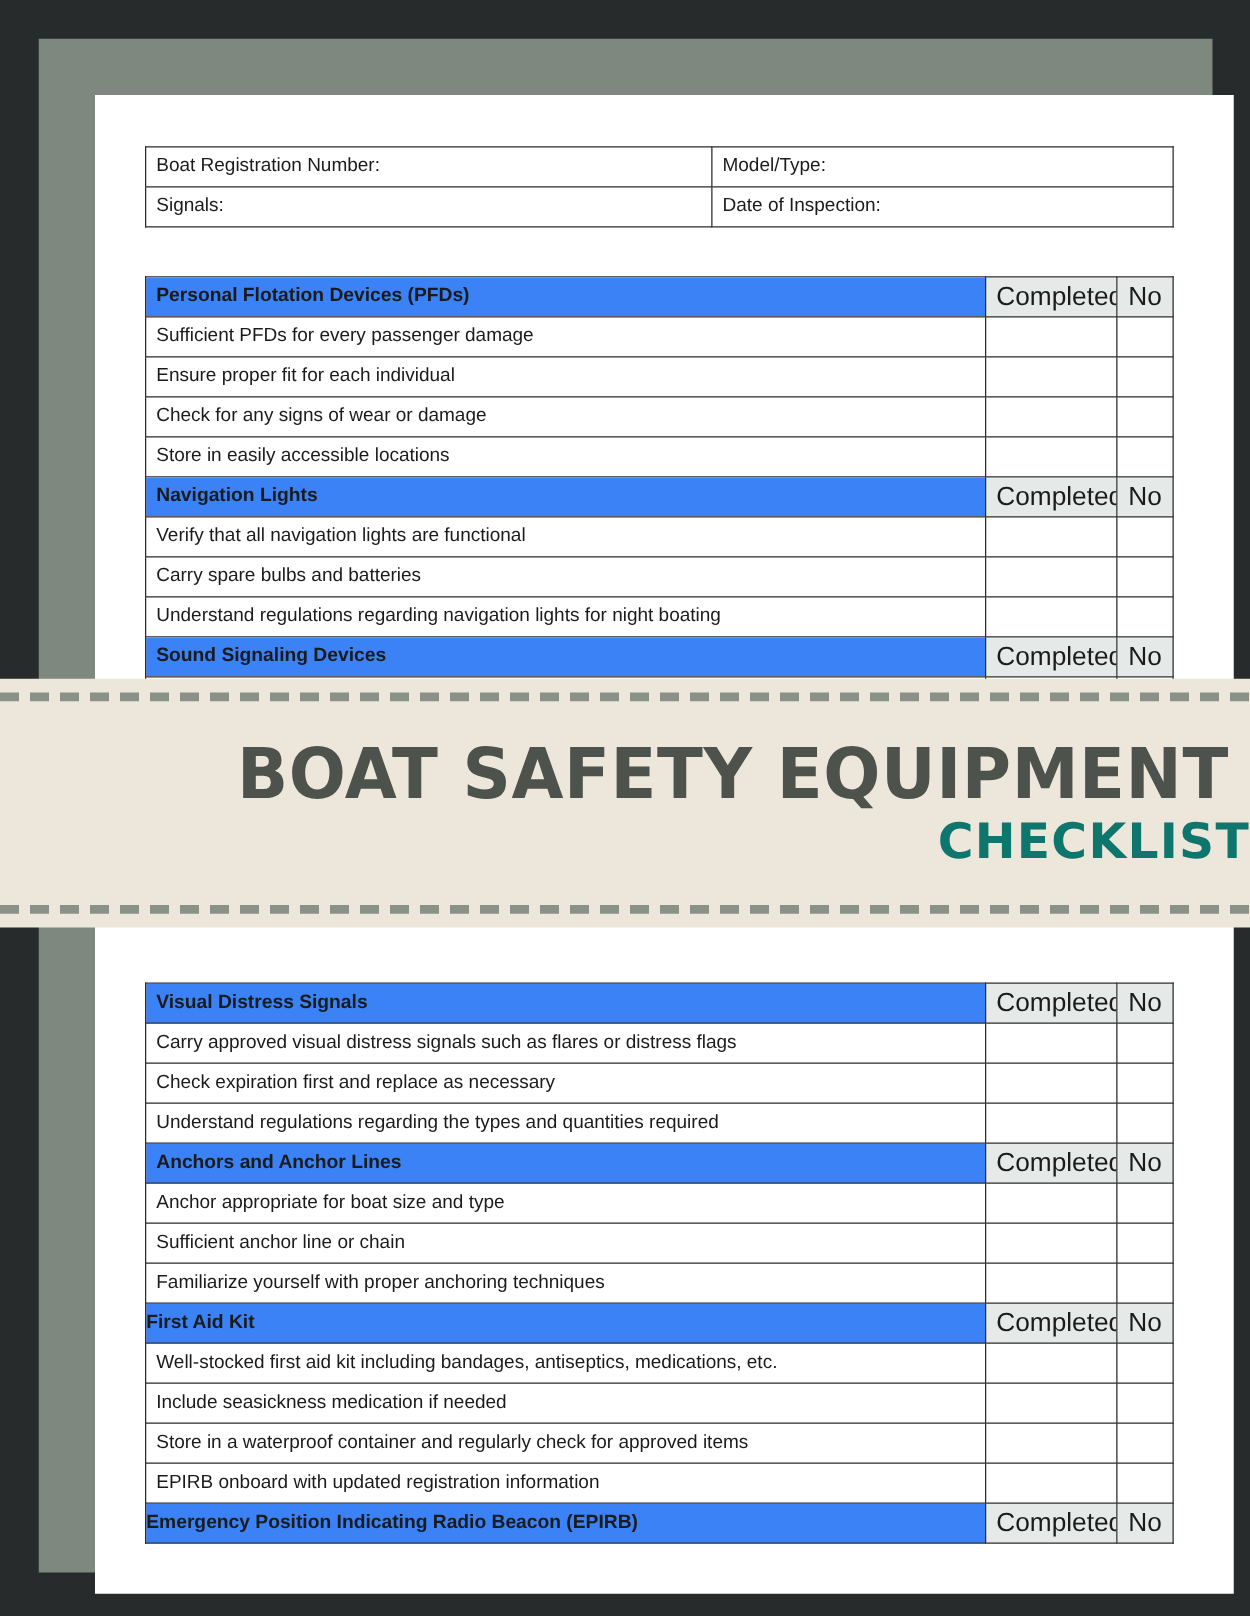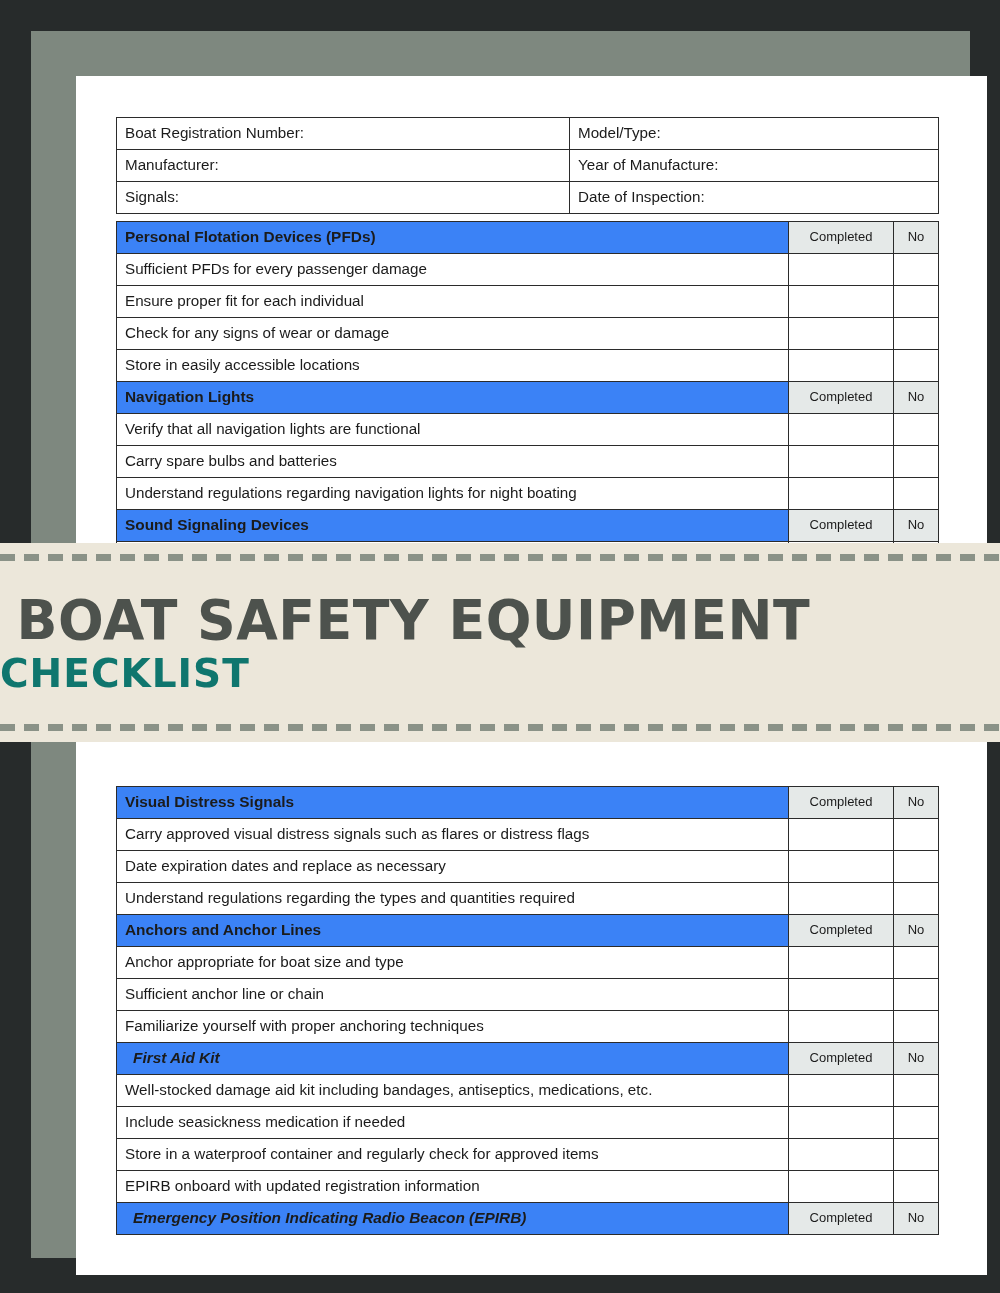--- a/index.html
+++ b/index.html
@@ -68,24 +68,24 @@
   
   .col-task  { width: 672px; }
   .col-done  { width: 105px; }
   .col-no    { width: 45px; }
 
   td.section-head {
     background: #3b82f6;
     font-weight: bold;
     font-size: 15.4px;
   }
-  td.section-head.indent { padding-left: 16px; font-style: italic; }
+  td.section-head.indent { padding-left: 0; }
   td.cell-done, td.cell-no {
     text-align: center;
-    font-size: 13px;
+    font-size: 21px;
     background: #e5e9e8;
   }
   td.blank { background: #ffffff; }
 
   #top-table { top: 145px; }
   #bottom-table { top: 710px; }
 
   
   .banner {
     position: absolute;
@@ -111,21 +111,21 @@
   .dash-bottom { bottom: 11px; }
 
   .banner-text {
     position: absolute;
     left: 0;
     top: 0;
     width: 1000px;
     height: 199px;
     display: flex;
     flex-direction: column;
-    align-items: flex-start;
+    align-items: flex-end;
     justify-content: center;
   }
   .banner-title {
     font-family: "DejaVu Sans", sans-serif;
     font-weight: bold;
     font-size: 56px;
     letter-spacing: 0.5px;
     color: #4d524d;
     line-height: 1.0;
     margin: 0 0 6px 0;
@@ -154,24 +154,20 @@
         <colgroup>
           <col class="col-info-l">
             <col class="col-info-r">
         </colgroup>
         <tbody>
             <tr>
               <td>Boat Registration Number:</td>
               <td>Model/Type:</td>
             </tr>
             <tr>
-              <td>Manufacturer:</td>
-              <td>Year of Manufacture:</td>
-            </tr>
-            <tr>
               <td>Signals:</td>
               <td>Date of Inspection:</td>
             </tr>
           </tbody>
       </table>
 
       <table class="doc-table" id="top-table">
         <colgroup>
           <col class="col-task">
             <col class="col-done">
@@ -247,21 +243,21 @@
               <td class="section-head">Visual Distress Signals</td>
               <td class="cell-done">Completed</td>
               <td class="cell-no">No</td>
             </tr>
             <tr>
               <td>Carry approved visual distress signals such as flares or distress flags</td>
               <td class="cell-done blank"></td>
               <td class="cell-no blank"></td>
             </tr>
             <tr>
-              <td>Date expiration dates and replace as necessary</td>
+              <td>Check expiration first and replace as necessary</td>
               <td class="cell-done blank"></td>
               <td class="cell-no blank"></td>
             </tr>
             <tr>
               <td>Understand regulations regarding the types and quantities required</td>
               <td class="cell-done blank"></td>
               <td class="cell-no blank"></td>
             </tr>
             <tr>
               <td class="section-head">Anchors and Anchor Lines</td>
@@ -282,21 +278,21 @@
               <td>Familiarize yourself with proper anchoring techniques</td>
               <td class="cell-done blank"></td>
               <td class="cell-no blank"></td>
             </tr>
             <tr>
               <td class="section-head indent">First Aid Kit</td>
               <td class="cell-done">Completed</td>
               <td class="cell-no">No</td>
             </tr>
             <tr>
-              <td>Well-stocked damage aid kit including bandages, antiseptics, medications, etc.</td>
+              <td>Well-stocked first aid kit including bandages, antiseptics, medications, etc.</td>
               <td class="cell-done blank"></td>
               <td class="cell-no blank"></td>
             </tr>
             <tr>
               <td>Include seasickness medication if needed</td>
               <td class="cell-done blank"></td>
               <td class="cell-no blank"></td>
             </tr>
             <tr>
               <td>Store in a waterproof container and regularly check for approved items</td>

